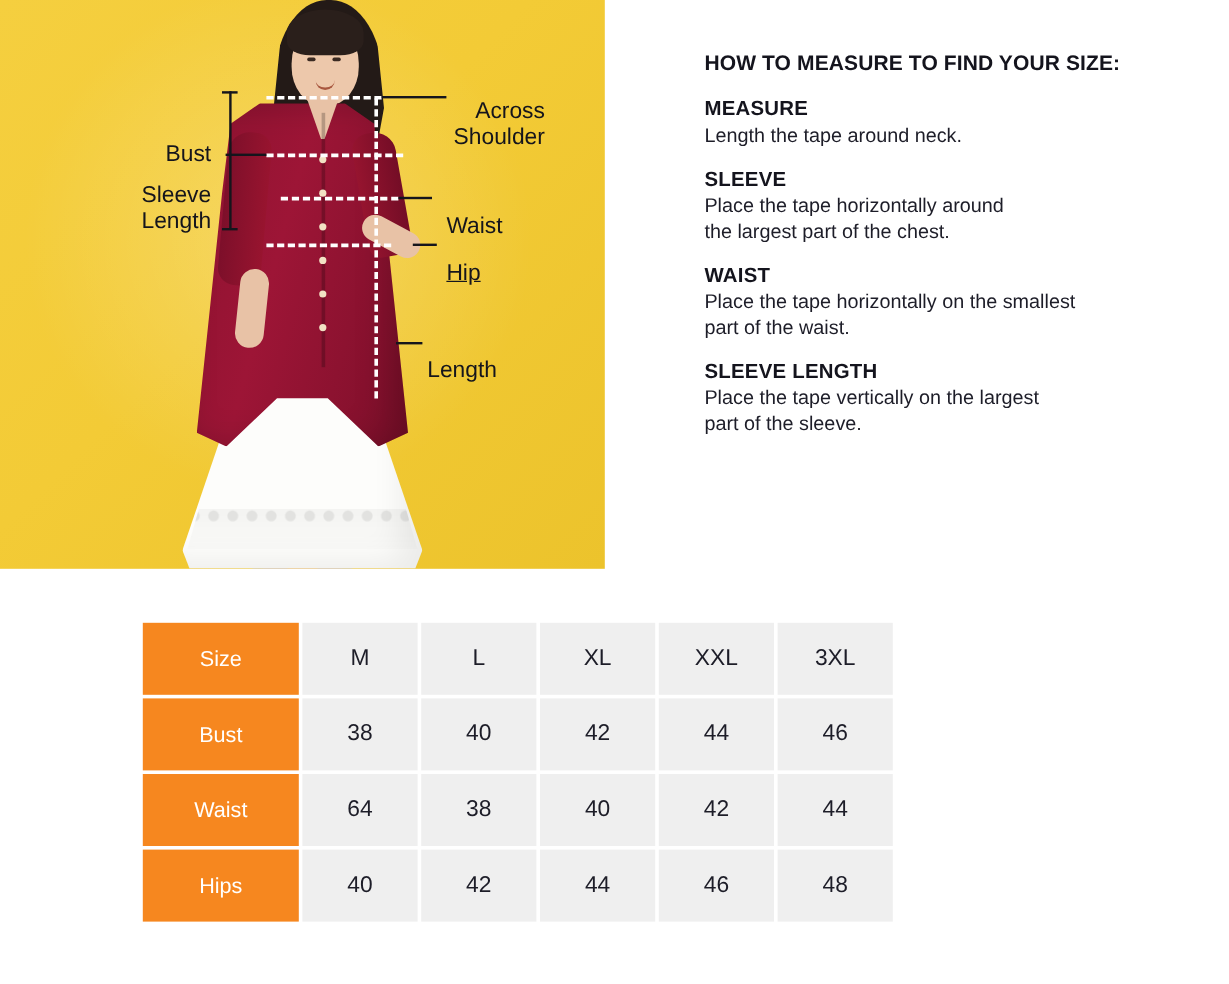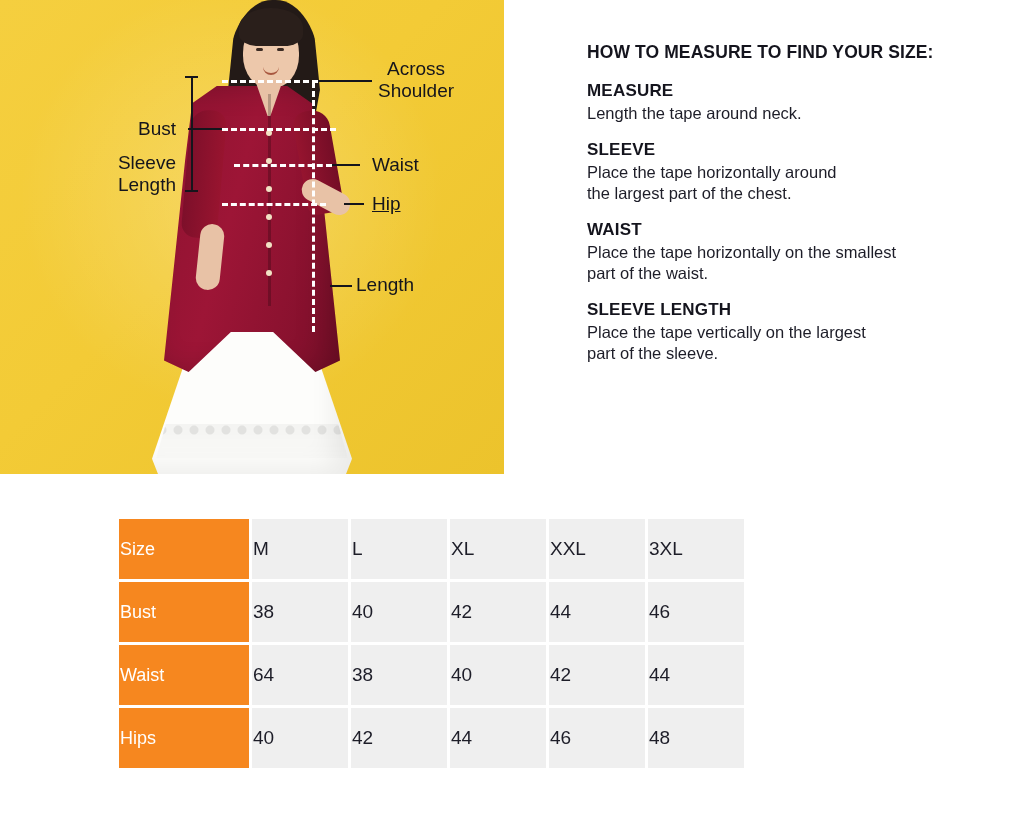--- a/index.html
+++ b/index.html
@@ -206,21 +206,21 @@
     height: 0;
   }
   .ann-label {
     position: absolute;
     font-size: 19px;
     line-height: 22px;
     color: #15151c;
     font-family: "Liberation Sans", sans-serif;
     white-space: pre-line;
   }
-  .ann-right { text-align: center; }
+  .ann-right { text-align: right; margin-top: 24px; }
   .ann-left { text-align: right; }
 
   
   #howto {
     position: absolute;
     left: 546px;
     top: 42px;
     width: 446px;
     margin-left: 41px;
   }
@@ -251,21 +251,21 @@
   #size-table {
     position: absolute;
     left: 116px;
     top: 516px;
     border-collapse: separate;
     border-spacing: 3px;
   }
   #size-table td {
     width: 94px;
     height: 58px;
-    text-align: left;
+    text-align: center;
     vertical-align: middle;
     font-size: 19px;
     color: #1d1d28;
     background: #efefef;
   }
   #size-table td.head-col {
     width: 128px;
     background: #f6871f;
     color: #ffffff;
     font-size: 18px;

